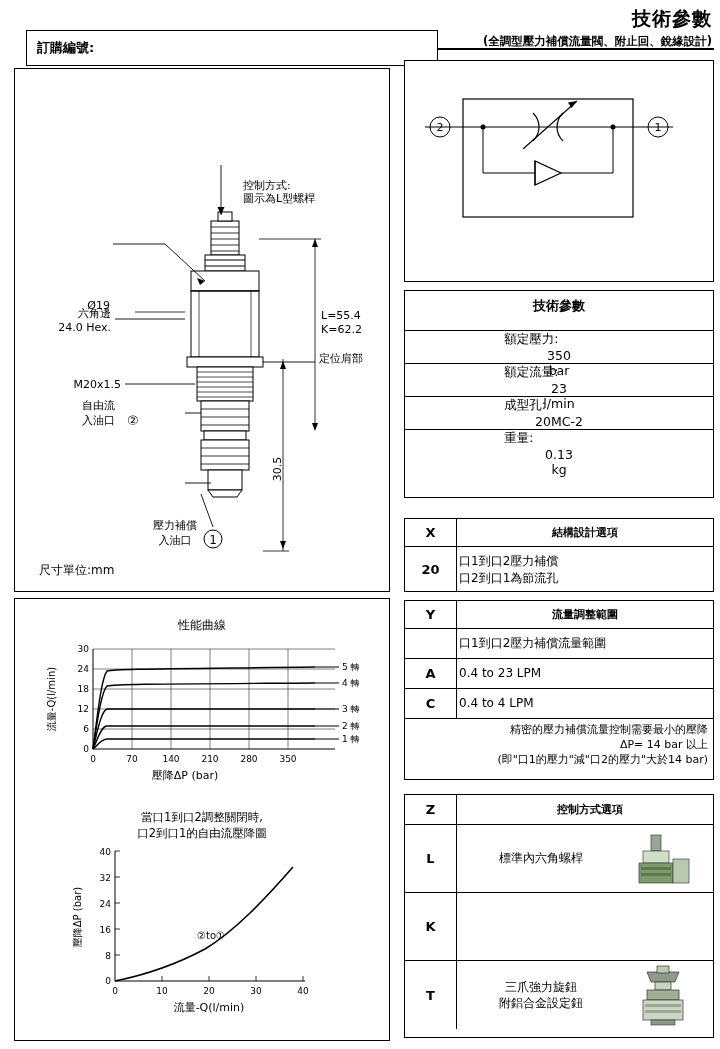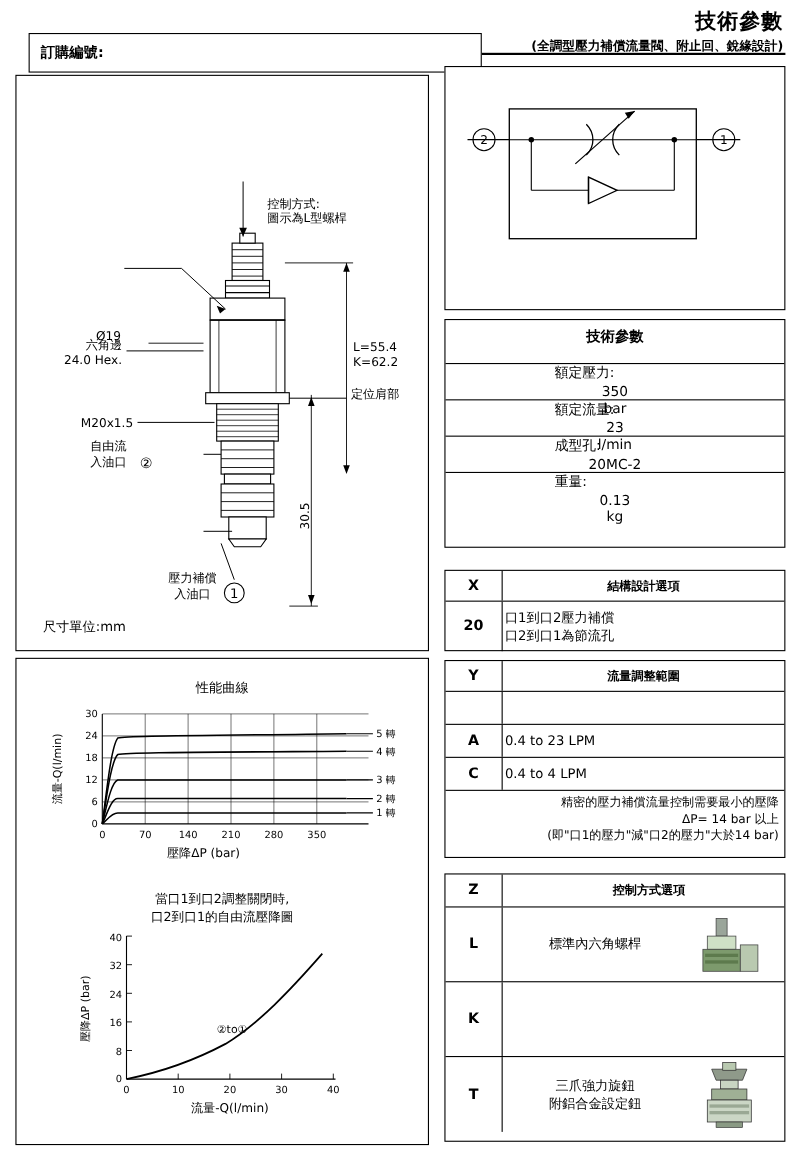--- a/index.html
+++ b/index.html
@@ -371,20 +371,21 @@
     </div>
   </div>
 
   <div class="opt" id="opt-y">
     <div class="opt-head">
       <div class="c1">Y</div>
       <div class="c2">流量調整範圍</div>
     </div>
     <div class="opt-row" style="height:30px">
       <div class="c1"></div>
+      <div class="c2">口1到口2壓力補償流量範圍</div>
     </div>
     <div class="opt-row" style="height:30px">
       <div class="c1">A</div>
       <div class="c2">0.4 to 23 LPM</div>
     </div>
     <div class="opt-row" style="height:30px">
       <div class="c1">C</div>
       <div class="c2">0.4 to 4 LPM</div>
     </div>
     <div class="note">

